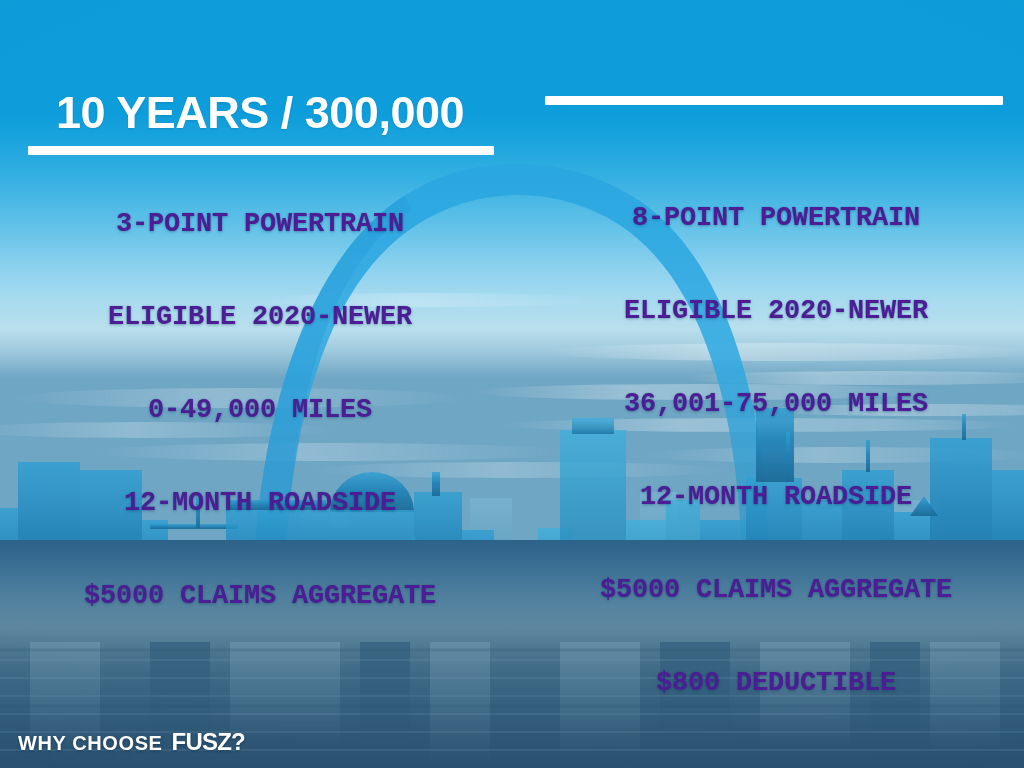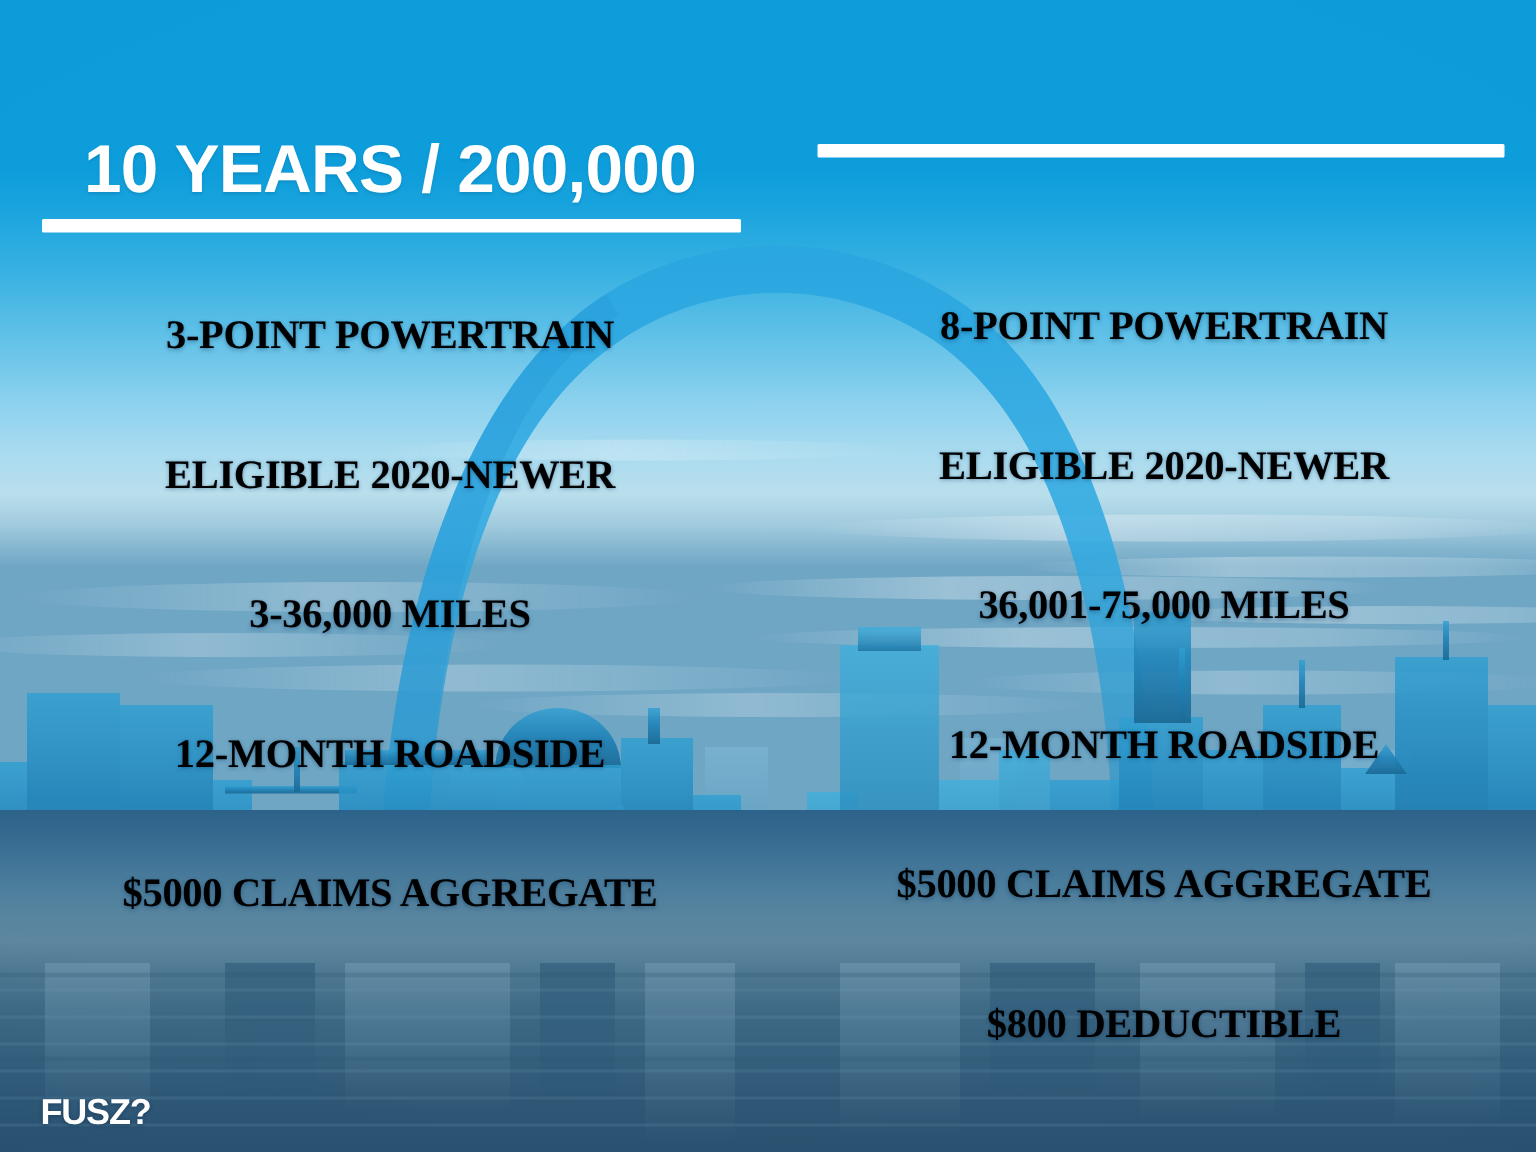--- a/index.html
+++ b/index.html
@@ -121,22 +121,22 @@
   .feature-list {
     list-style: none;
     margin: 0;
     padding: 0;
   }
   .feature {
     height: 93px;
     display: flex;
     align-items: center;
     justify-content: center;
-    color: #000000;
-    font-family: Liberation Serif, serif;
+    color: #4c1d95;
+    font-family: Liberation Mono, monospace;
     font-weight: bold;
     font-size: 27px;
     letter-spacing: -0.2px;
     white-space: nowrap;
     text-shadow: 0 1px 3px rgba(0,50,90,.35), 0 0 1px rgba(0,50,90,.3);
   }
   .col-left .feature-list { padding-top: 22px; }
   .col-right .feature-list { padding-top: 22px; margin-top: 44px; }
   .col-right .feature { padding-left: 16px; }
   .col-left .feature { padding-left: 8px; }
@@ -382,27 +382,27 @@
   </svg>
 
   <div class="grade"></div>
 
   <div class="content">
 
     <div class="columns">
 
       <div class="col col-left">
         <div class="col-header">
-          <div class="col-title">10 YEARS / 200,000</div>
+          <div class="col-title">10 YEARS / 300,000</div>
           <div class="col-rule"></div>
         </div>
         <ul class="feature-list">
           <li class="feature">3-POINT POWERTRAIN</li>
           <li class="feature">ELIGIBLE 2020-NEWER</li>
-          <li class="feature">3-36,000 MILES</li>
+          <li class="feature">0-49,000 MILES</li>
           <li class="feature">12-MONTH ROADSIDE</li>
           <li class="feature">$5000 CLAIMS AGGREGATE</li>
         </ul>
       </div>
 
       <div class="col col-right">
         <div class="col-header">
           <div class="col-rule"></div>
         </div>
         <ul class="feature-list">
@@ -411,17 +411,18 @@
           <li class="feature">36,001-75,000 MILES</li>
           <li class="feature">12-MONTH ROADSIDE</li>
           <li class="feature">$5000 CLAIMS AGGREGATE</li>
           <li class="feature">$800 DEDUCTIBLE</li>
         </ul>
       </div>
 
     </div>
 
     <div class="logo">
+      <span class="logo-why">WHY CHOOSE</span>
       <span class="logo-brand">FUSZ?</span>
     </div>
 
   </div>
 </div>
 
 </body></html>

